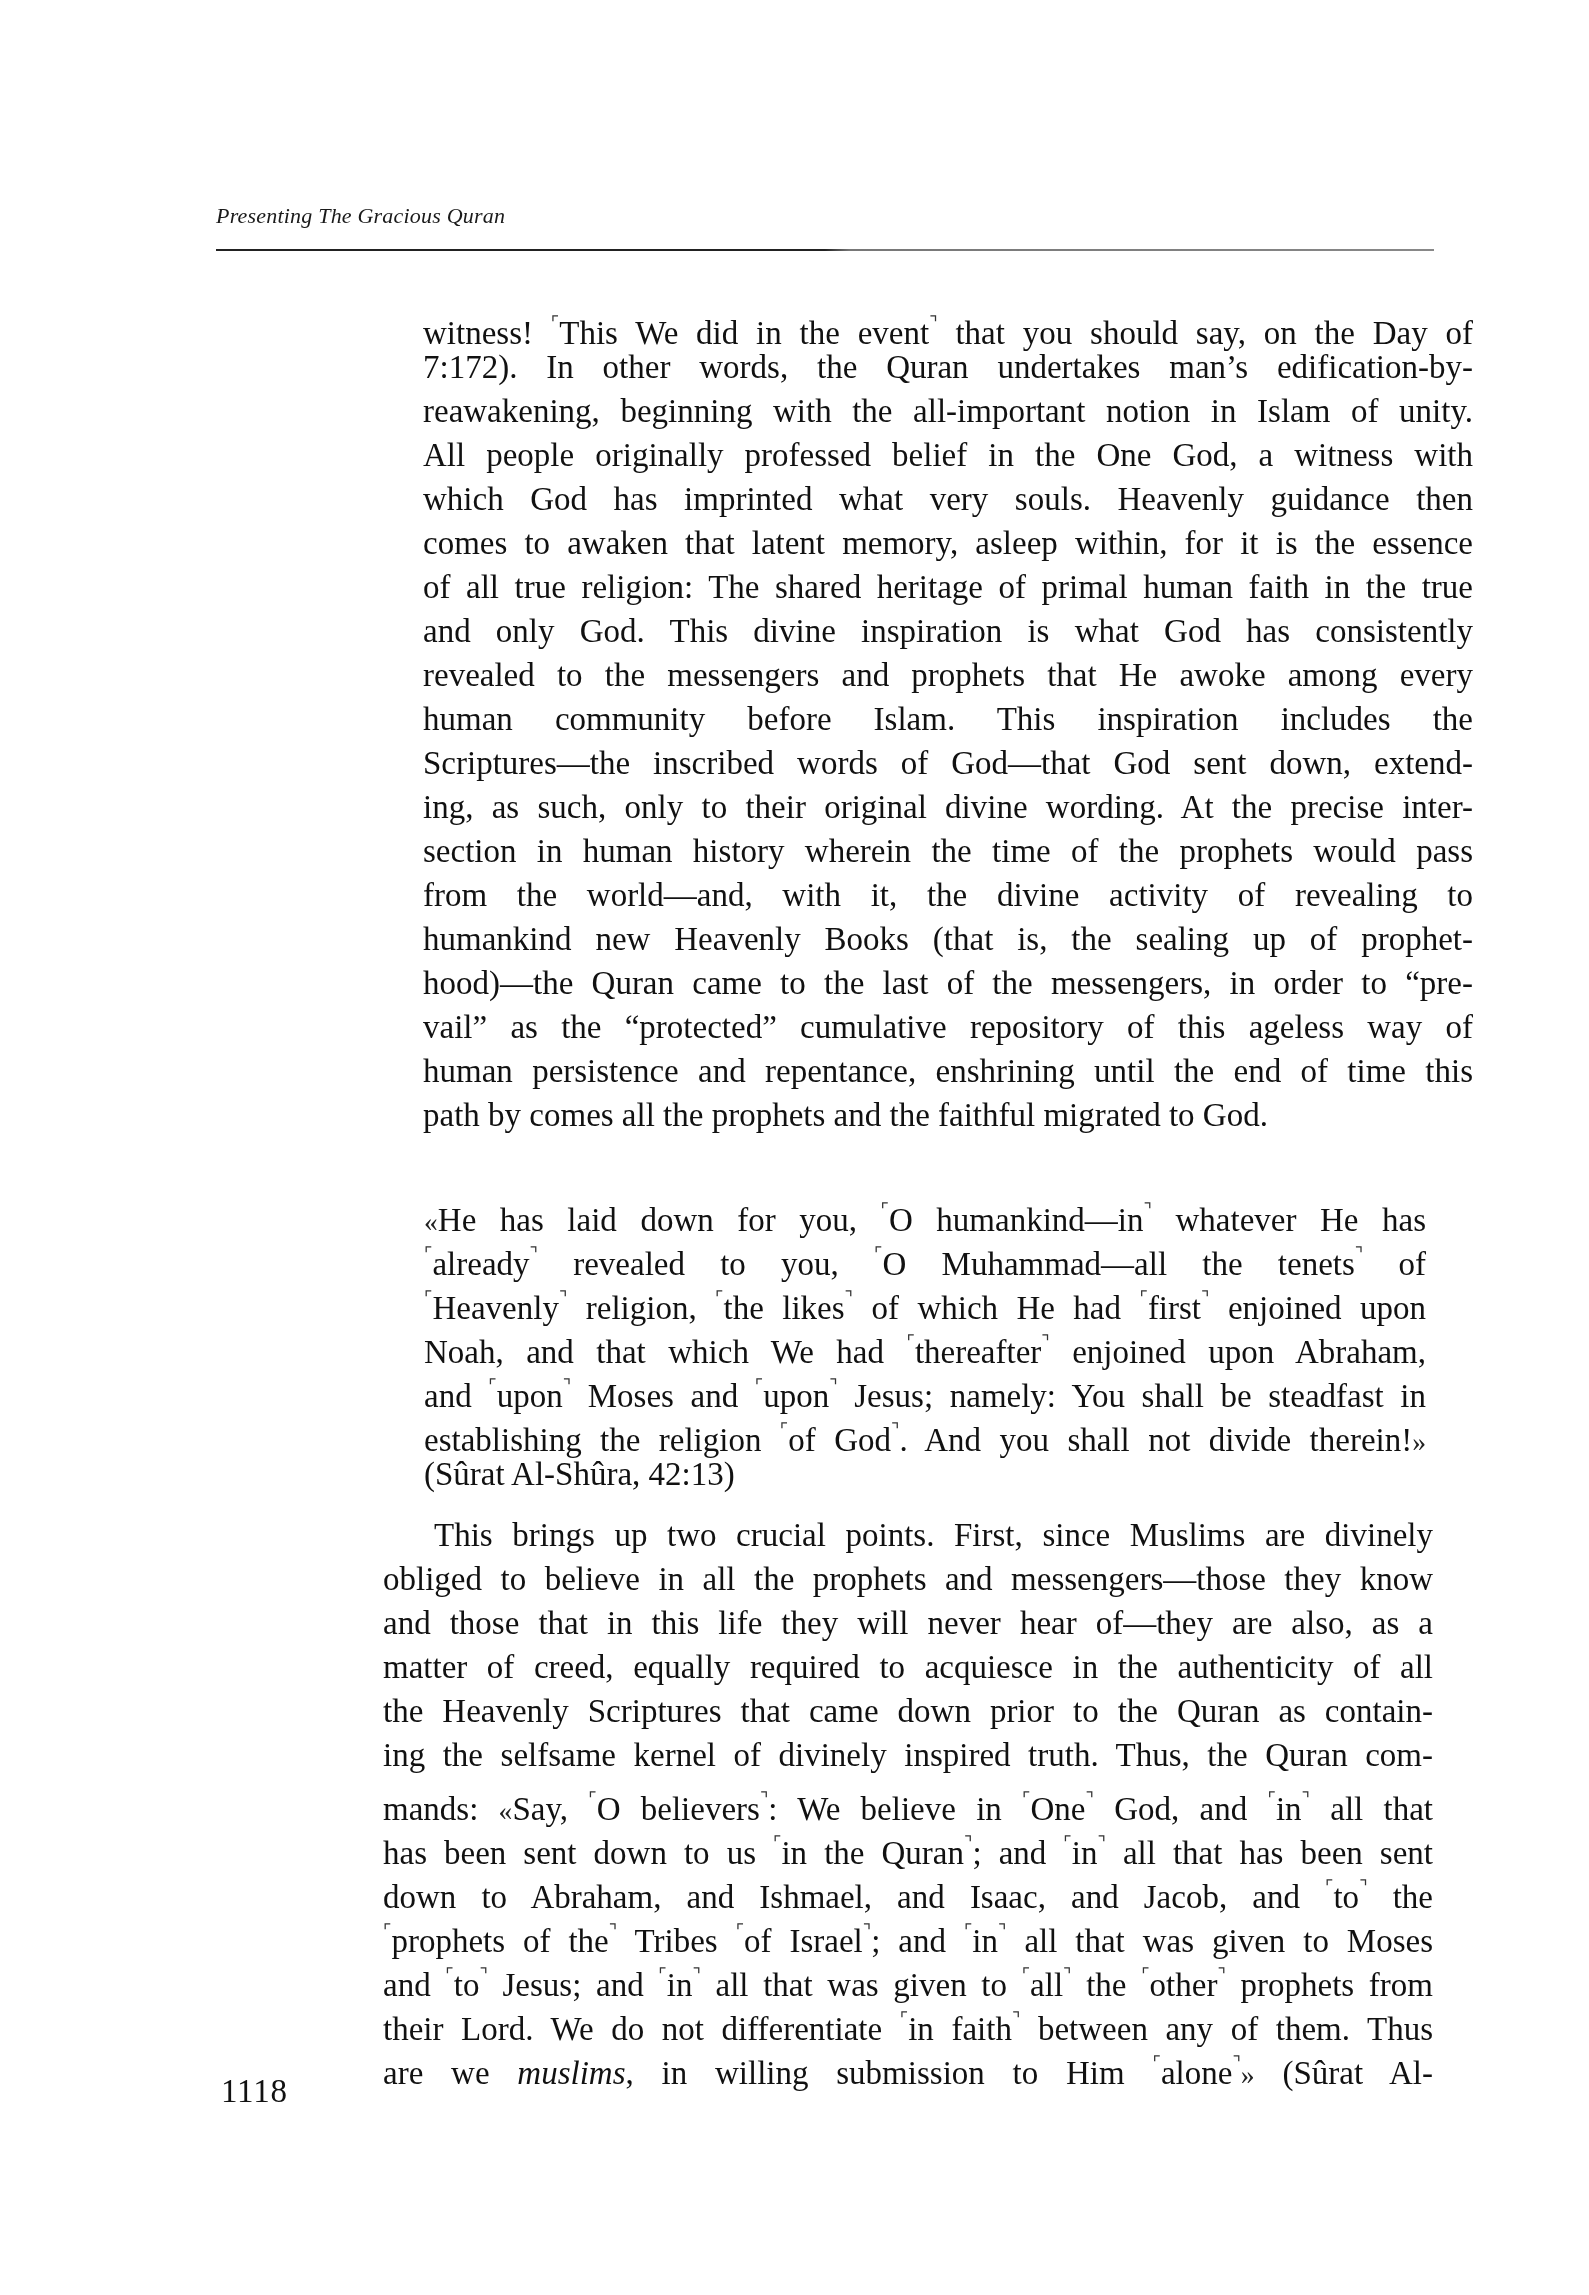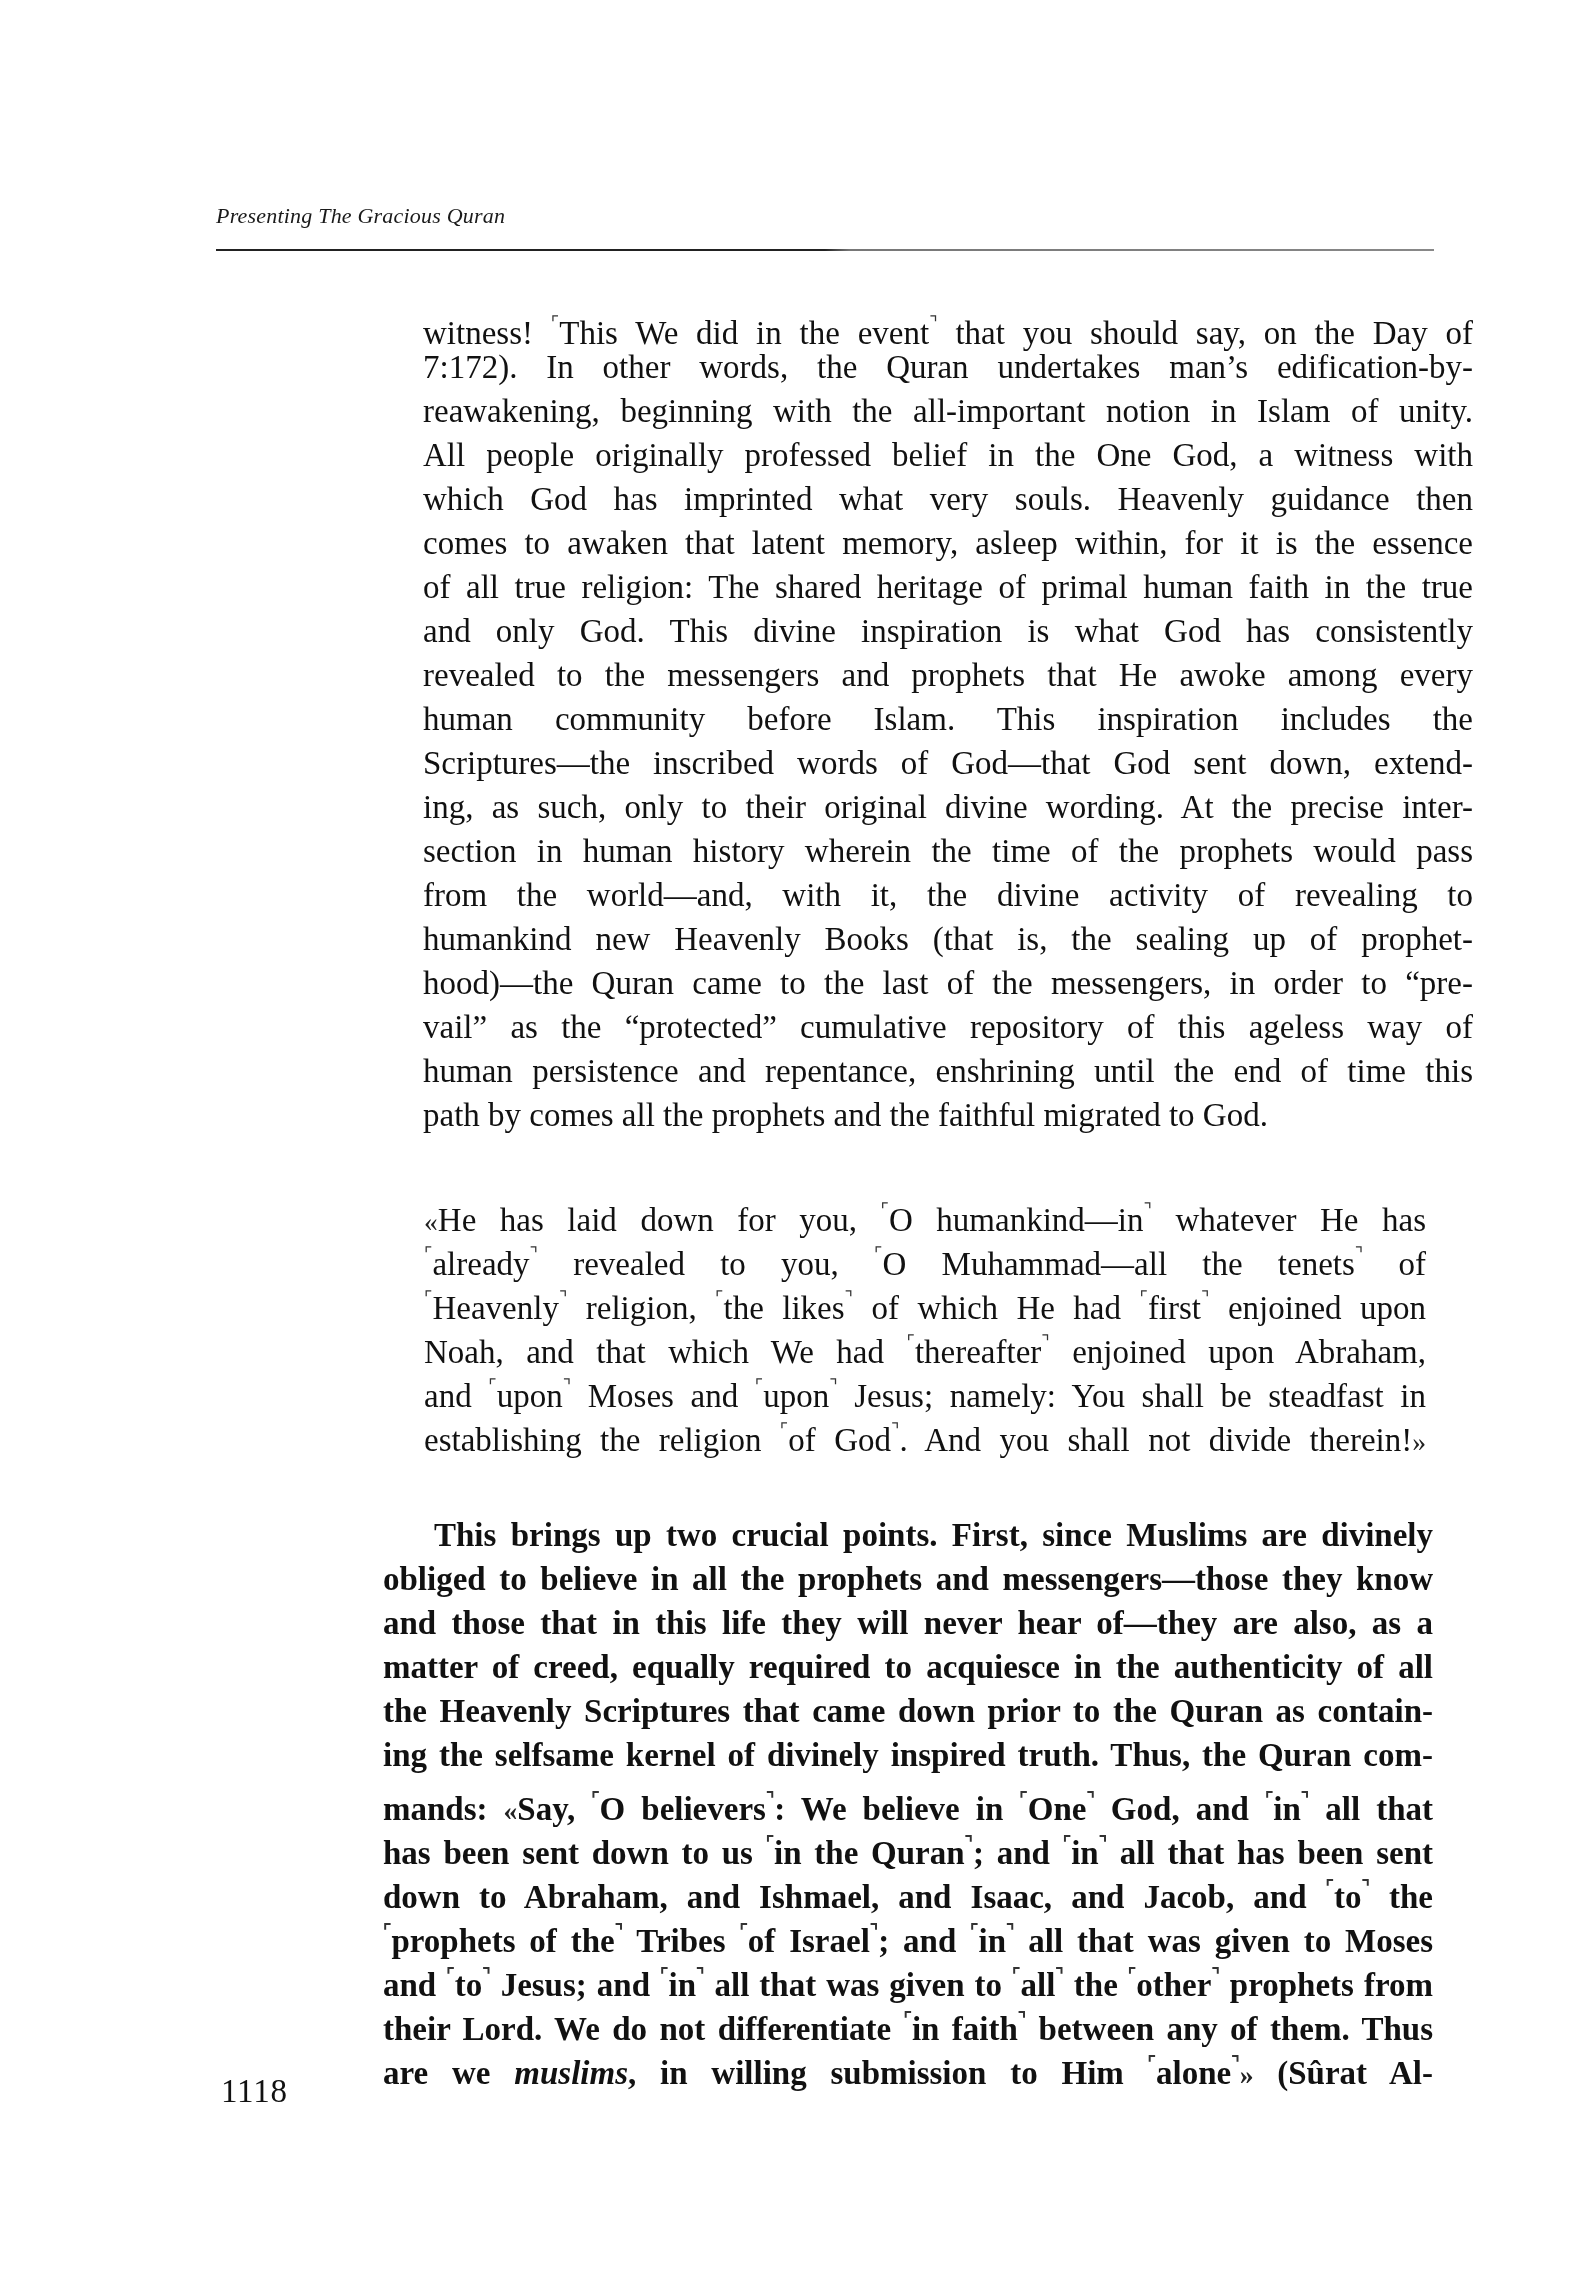--- a/index.html
+++ b/index.html
@@ -9,21 +9,21 @@
                   font-size: 22px; color: #1a1a1a; letter-spacing: 0.2px; }
   .head-rule { position: absolute; left: 216px; top: 249px; width: 1218px; height: 1.6px;
                background: linear-gradient(to right, #222 0%, #222 50%, #777 52%, #888 100%); }
   .text-block { position: absolute; left: 383px; width: 1050px; font-size: 33px; line-height: 44px; }
   .line { display: block; height: 44px; white-space: nowrap; text-align: justify;
           text-align-last: justify; overflow: visible; }
   .line.last { text-align-last: left; }
   .para1 { top: 301px; margin-left: 40px; }
   .quote { position: absolute; left: 424px; width: 1002px; top: 1188px; font-size: 33px; line-height: 44px; }
   .quote .line { height: 44px; }
-  .para2 { top: 1513px; font-weight: bold; }
+  .para2 { top: 1513px; }
   .page-number { position: absolute; left: 221px; top: 2073px; font-size: 33px; color: #111; letter-spacing: 0.8px; }
   .mark { font-size: 18px; vertical-align: 14.6px; color: #333; }
   .orn { font-size: 27.6px; color: #222; }
   em { font-style: italic; }
 </style>
 </head>
 <body>
 
 <div>
   <div class="running-head">Presenting The Gracious Quran</div>
@@ -51,20 +51,21 @@
     <span class="line last">path by comes all the prophets and the faithful migrated to God.</span>
   </div>
 
   <div class="quote">
     <span class="line"><span class="orn">«</span>He has laid down for you, <span class="mark">⌜</span>O humankind—in<span class="mark">⌝</span> whatever He has</span>
     <span class="line"><span class="mark">⌜</span>already<span class="mark">⌝</span> revealed to you, <span class="mark">⌜</span>O Muhammad—all the tenets<span class="mark">⌝</span> of</span>
     <span class="line"><span class="mark">⌜</span>Heavenly<span class="mark">⌝</span> religion, <span class="mark">⌜</span>the likes<span class="mark">⌝</span> of which He had <span class="mark">⌜</span>first<span class="mark">⌝</span> enjoined upon</span>
     <span class="line">Noah, and that which We had <span class="mark">⌜</span>thereafter<span class="mark">⌝</span> enjoined upon Abraham,</span>
     <span class="line">and <span class="mark">⌜</span>upon<span class="mark">⌝</span> Moses and <span class="mark">⌜</span>upon<span class="mark">⌝</span> Jesus; namely: You shall be steadfast in</span>
     <span class="line">establishing the religion <span class="mark">⌜</span>of God<span class="mark">⌝</span>. And you shall not divide therein!<span class="orn">»</span></span>
+    <span class="line last">(Sûrat Al-Shûra, 42:13)</span>
   </div>
 
   <div class="text-block para2">
     <span class="line" style="text-indent:51px;">This brings up two crucial points. First, since Muslims are divinely</span>
     <span class="line">obliged to believe in all the prophets and messengers—those they know</span>
     <span class="line">and those that in this life they will never hear of—they are also, as a</span>
     <span class="line">matter of creed, equally required to acquiesce in the authenticity of all</span>
     <span class="line">the Heavenly Scriptures that came down prior to the Quran as contain-</span>
     <span class="line">ing the selfsame kernel of divinely inspired truth. Thus, the Quran com-</span>
     <span class="line">mands: <span class="orn">«</span>Say, <span class="mark">⌜</span>O believers<span class="mark">⌝</span>: We believe in <span class="mark">⌜</span>One<span class="mark">⌝</span> God, and <span class="mark">⌜</span>in<span class="mark">⌝</span> all that</span>

